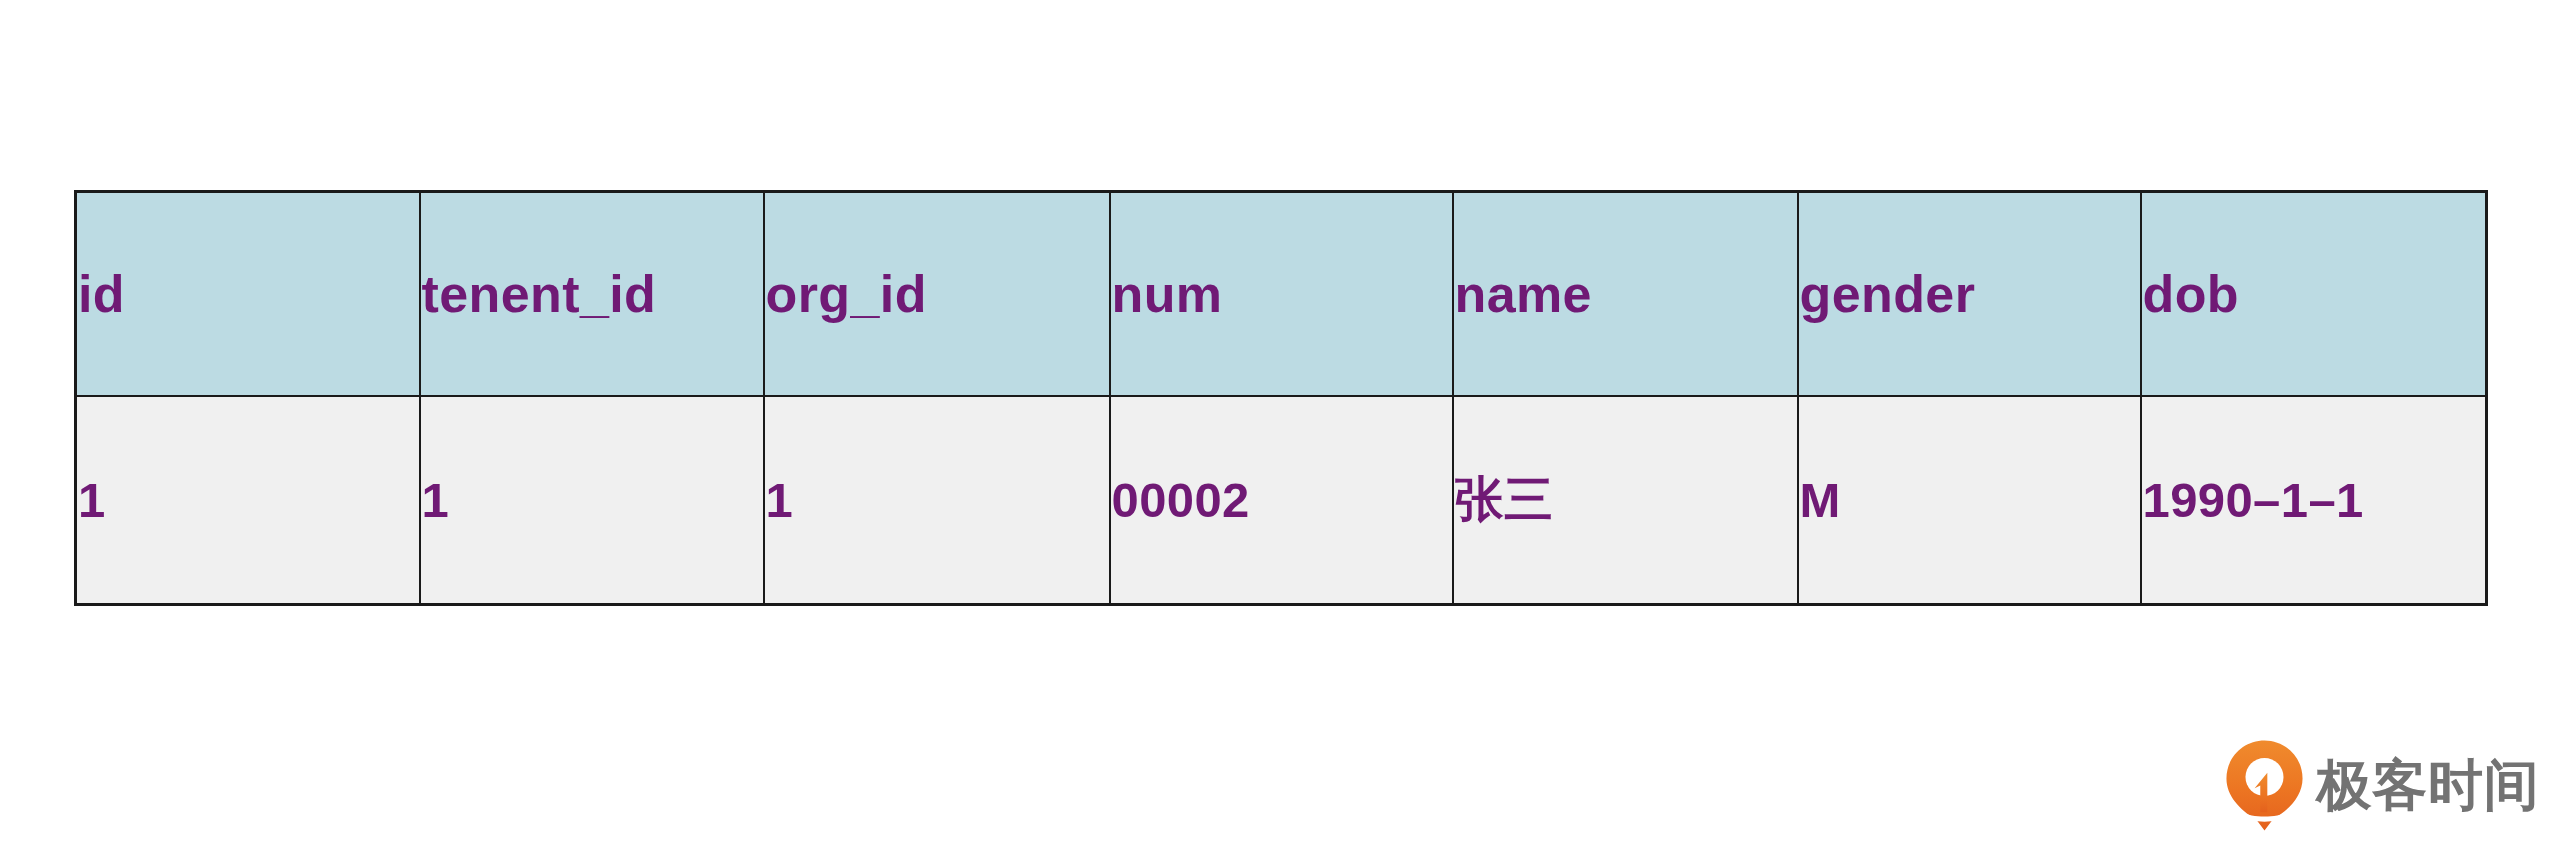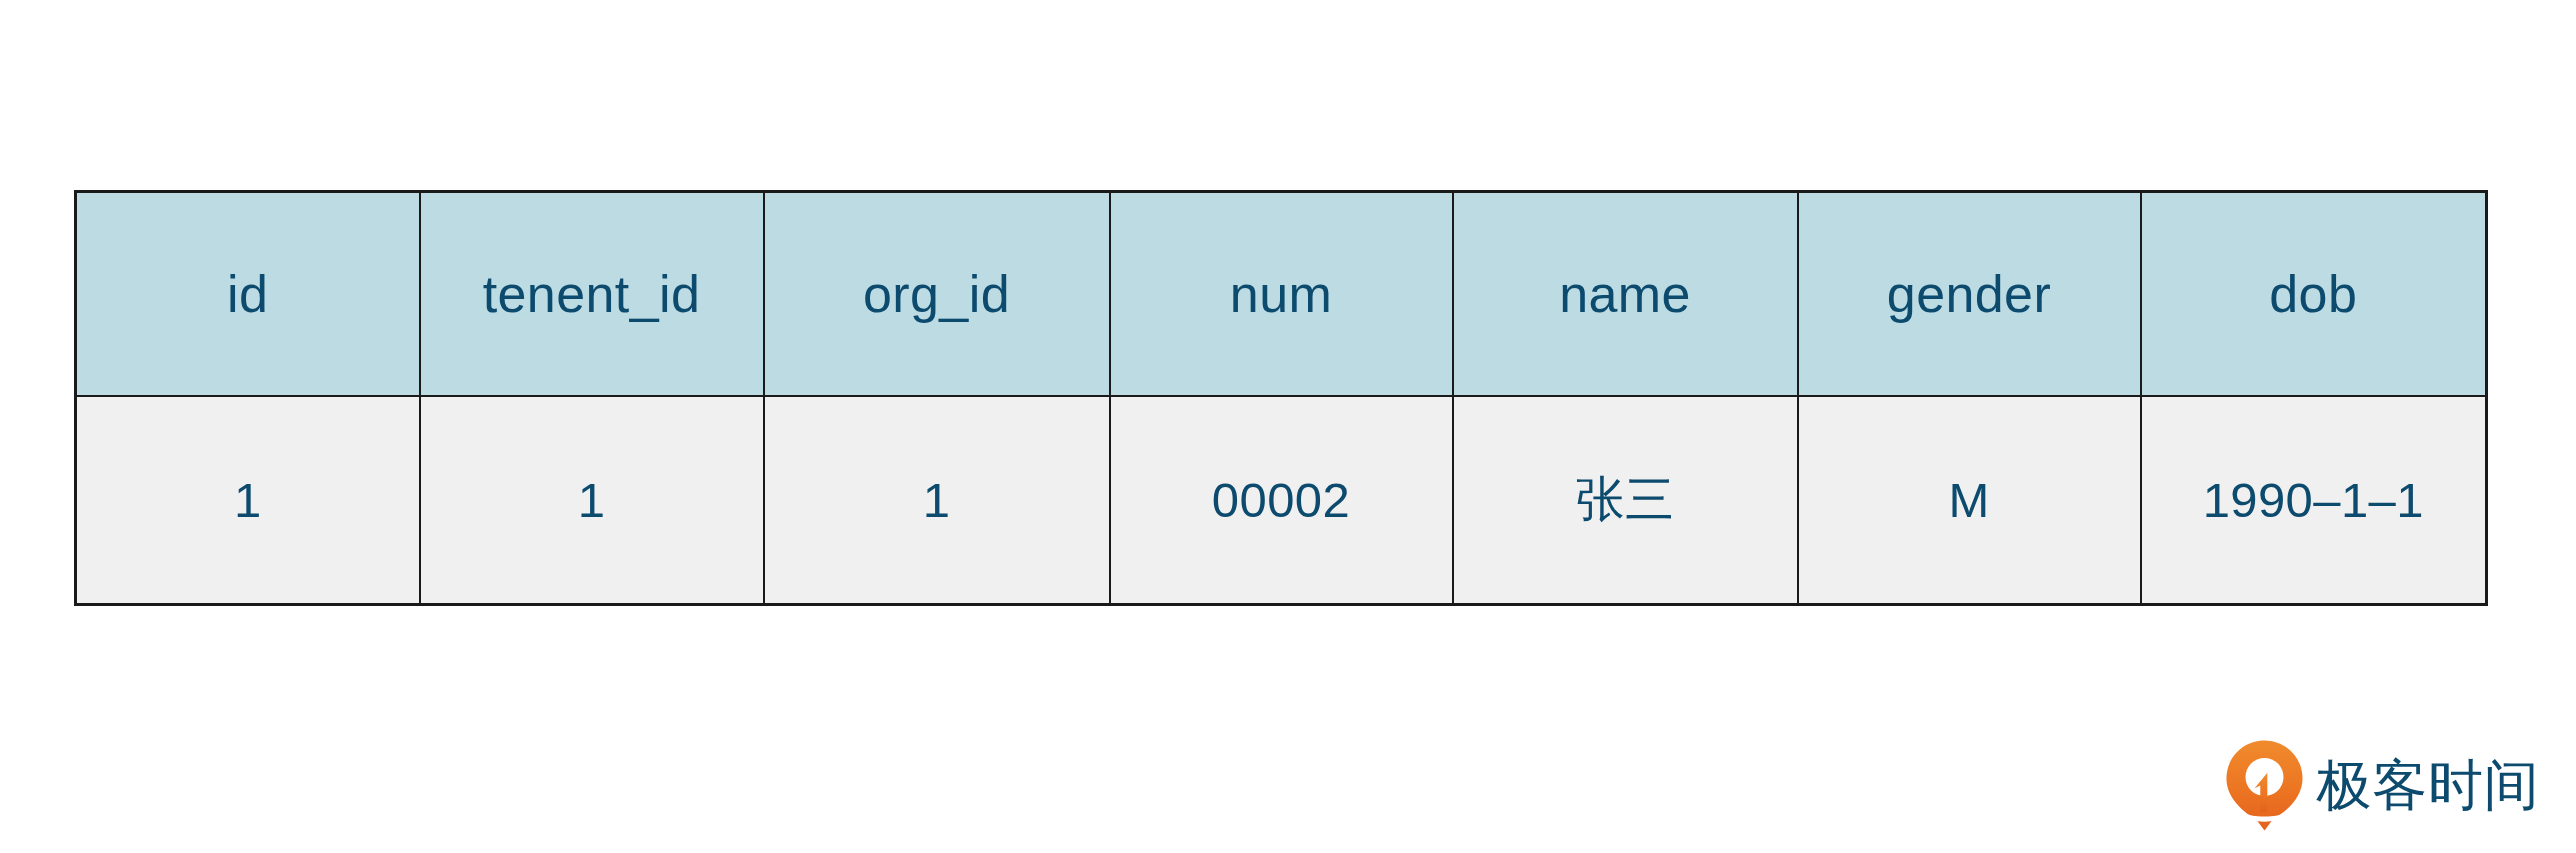--- a/index.html
+++ b/index.html
@@ -26,24 +26,24 @@
   table.schema-table {
     border-collapse: collapse;
     table-layout: fixed;
     width: 2411px;
     height: 404px;
     border: 3.5px solid #1a1a1a;
   }
   table.schema-table th,
   table.schema-table td {
     border: 2.8px solid #1a1a1a;
-    text-align: center;
+    text-align: left;
     vertical-align: middle;
-    font-weight: normal;
-    color: #0c4a6e;
+    font-weight: bold;
+    color: #701a75;
     letter-spacing: 0.4px;
   }
   table.schema-table thead th {
     background: #bcdbe3;
     height: 200px;
     font-size: 52px;
   }
   table.schema-table tbody td {
     background: #f0f0f0;
     height: 204px;
@@ -70,23 +70,23 @@
     gap: 12.6px;
   }
   .logo-mark {
     width: 79px;
     height: 93px;
     position: relative;
     flex: 0 0 auto;
   }
   .logo-text {
     font-size: 55px;
-    color: #0c4a6e;
+    color: #737373;
     font-family: "DejaVu Sans", "Liberation Sans", sans-serif;
-    font-weight: normal;
+    font-weight: bold;
     letter-spacing: 0.7px;
     line-height: 1;
     white-space: nowrap;
   }
 </style>
 </head>
 <body>
 
 <div class="table-wrap">
   <table class="schema-table">

